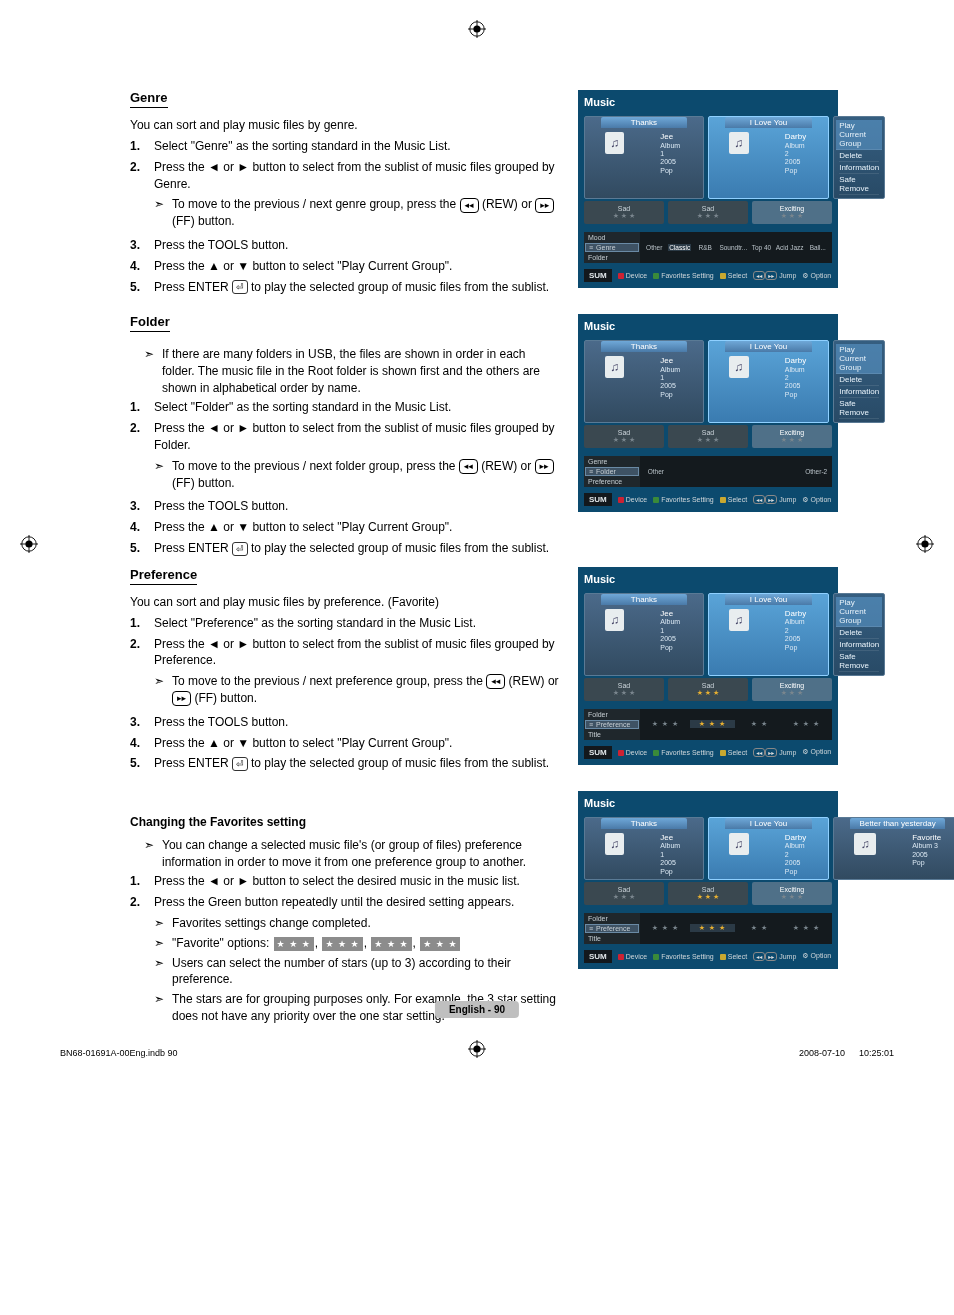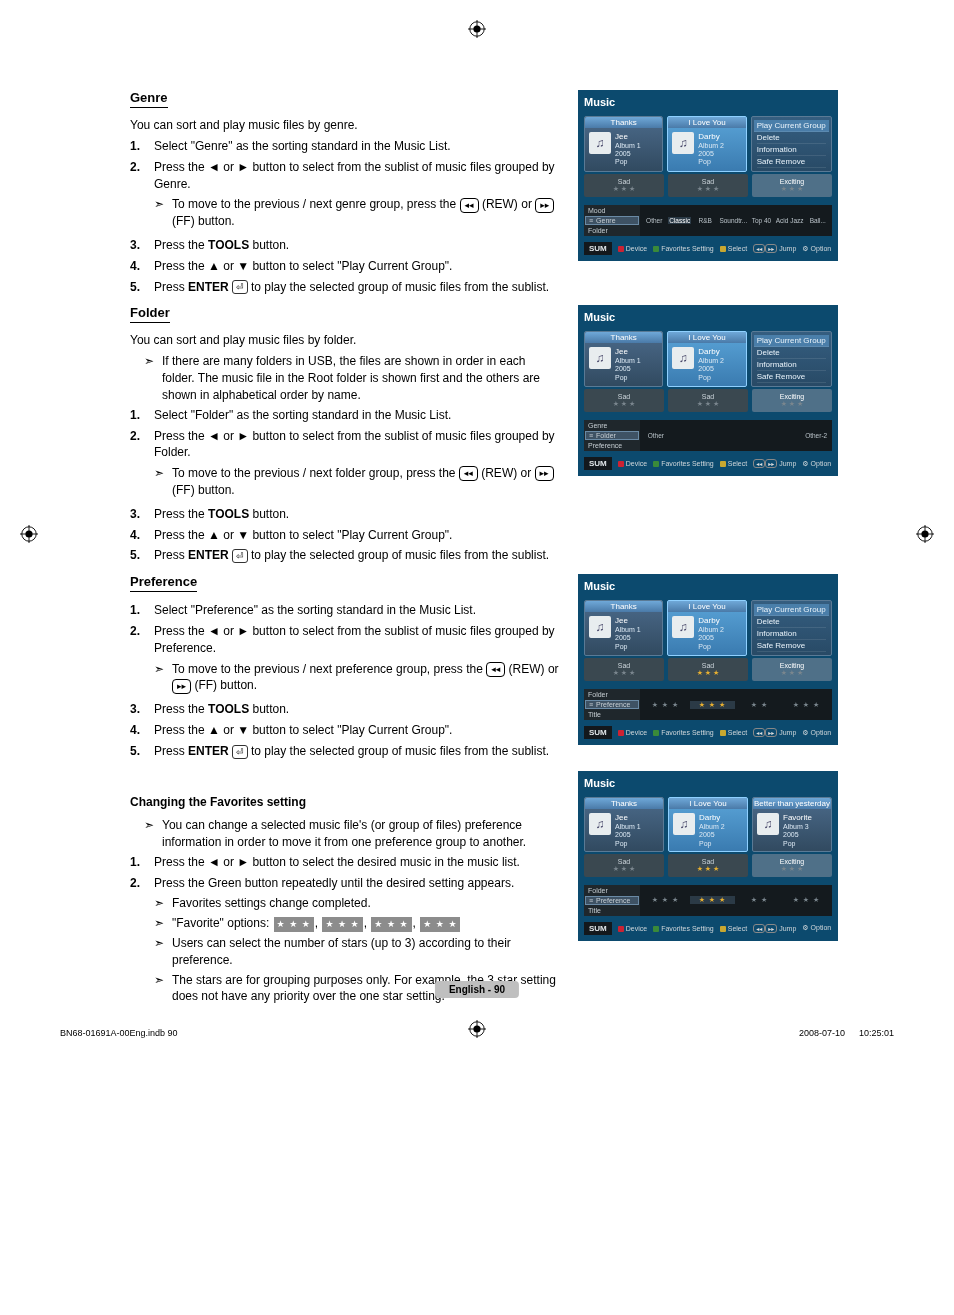--- a/index.html
+++ b/index.html
@@ -118,21 +118,21 @@
     font-weight: bold;
     font-size: 11px;
     margin-bottom: 8px;
   }
   .tiles-row { display: flex; gap: 4px; margin-bottom: 2px; }
   .tile {
     flex: 1;
     background: linear-gradient(#4b6a8a, #314a60);
     border: 1px solid #5a7a95;
     border-radius: 2px;
-    padding: 3px 4px;
+    padding: 3px 20px;
     position: relative;
     min-height: 48px;
   }
   .tile.highlight { background: linear-gradient(#5aa4d8, #3a7bb0); border-color: #8fd0ff; }
   .tile-head {
     background: linear-gradient(#6fa8d8, #4a7aa8);
     text-align: center;
     font-size: 8px;
     color: #fff;
     padding: 1px 0;
@@ -140,21 +140,21 @@
     border-radius: 2px 2px 0 0;
   }
   .tile-body { display: flex; gap: 4px; align-items: flex-start; }
   .music-icon {
     width: 22px; height: 22px;
     background: #e8edef;
     border-radius: 2px;
     display: flex; align-items: center; justify-content: center;
     color: #446; font-size: 12px;
   }
-  .tile-meta { font-size: 7px; color: #dbe8f3; line-height: 1.2; }
+  .tile-meta { font-size: 7px; color: #dbe8f3; line-height: 1.2; margin-left: 32px; }
   .tile-meta .name { color: #fff; font-size: 8px; }
   .tile.menu {
     background: linear-gradient(#355e80, #284a66);
     padding: 3px 5px;
     min-height: 48px;
   }
   .tile.menu .menu-item {
     color: #e8f2fa;
     font-size: 8px;
     padding: 1px 0;
@@ -276,21 +276,21 @@
     font-size: 9px;
     color: #000;
   }
   .doc-tag-right {
     position: absolute;
     right: 60px;
     bottom: 30px;
     font-size: 9px;
     color: #000;
   }
-  b { font-weight: bold; }
+  b { font-weight: normal; }
 
   .section { display: flex; gap: 18px; align-items: flex-start; margin-bottom: 6px; }
 </style>
 </head>
 <body>
 
 <svg class="crosshair-top" viewBox="0 0 20 20">
     <circle cx="10" cy="10" r="8" fill="none" stroke="#000"></circle>
     <circle cx="10" cy="10" r="4" fill="#000"></circle>
     <line x1="10" y1="0" x2="10" y2="20" stroke="#000"></line>
@@ -420,21 +420,20 @@
       <span class="pill"><span class="dot yellow"></span><span>Select</span></span>
       <span class="pill"><span class="tri-btn">◂◂</span><span class="tri-btn">▸▸</span> <span>Jump</span></span>
       <span class="pill"><span>⚙</span> <span>Option</span></span>
     </div>
   </div>
 </div>
 
 <div class="section">
   <div class="text-col">
     <div class="section-title">Folder</div>
-    <div class="intro-text">You can sort and play music files by folder.</div>
     <div class="sublist" style="margin-left:14px;">
         <div class="subrow">
           <span class="arrow-mark">➣</span>
       <span>If there are many folders in USB, the files are shown in order in each folder. The music file in the Root folder is shown first and the others are shown in alphabetical order by name.</span>
     </div>
       </div>
     <ol class="steps">
       <li>
           <span class="num">1.</span>
           <span class="body">Select "Folder" as the sorting standard in the Music List.</span>
@@ -531,20 +530,21 @@
       <span class="pill"><span class="dot yellow"></span><span>Select</span></span>
       <span class="pill"><span class="tri-btn">◂◂</span><span class="tri-btn">▸▸</span> <span>Jump</span></span>
       <span class="pill"><span>⚙</span> <span>Option</span></span>
     </div>
   </div>
 </div>
 
 <div class="section">
   <div class="text-col">
     <div class="section-title">Preference</div>
+    <div class="intro-text">You can sort and play music files by preference. (Favorite)</div>
     <ol class="steps">
       <li>
           <span class="num">1.</span>
           <span class="body">Select "Preference" as the sorting standard in the Music List.</span>
         </li>
       <li>
           <span class="num">2.</span>
           <span class="body">
         <span>Press the ◄ or ► button to select from the sublist of music files grouped by Preference.</span>
         <div class="sublist">

